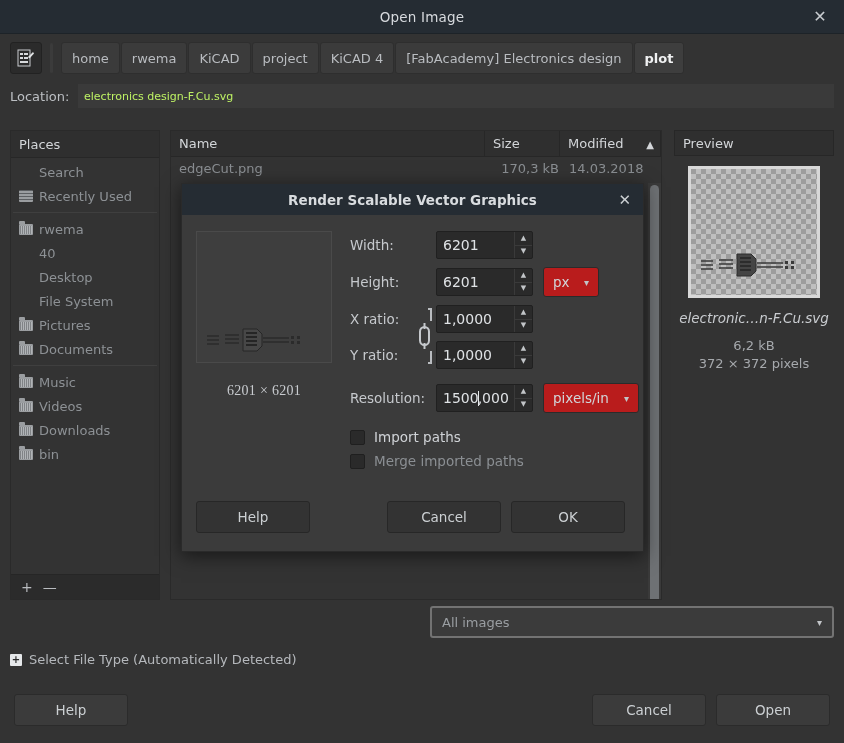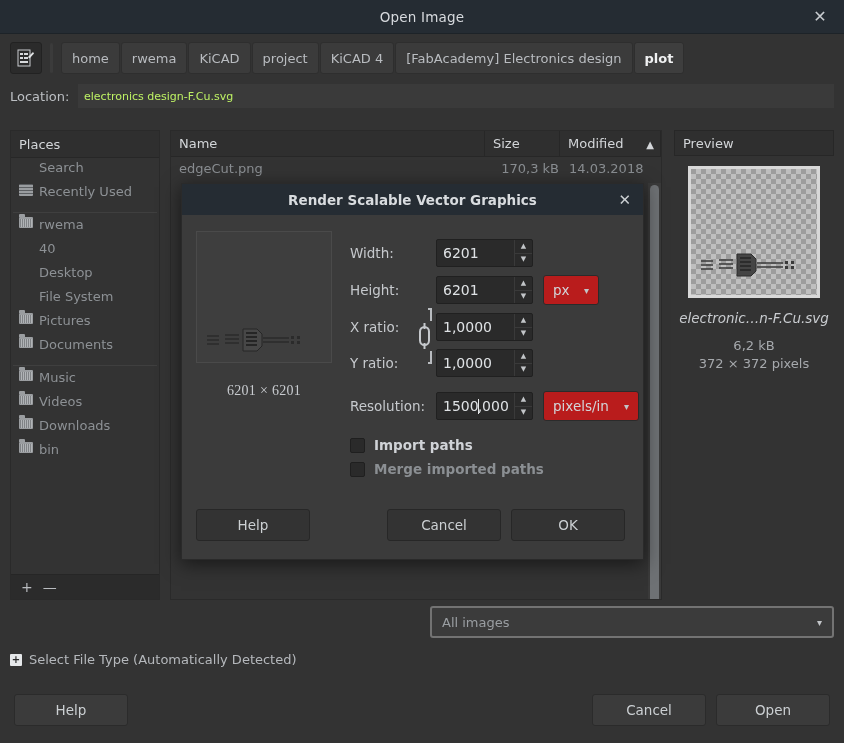--- a/index.html
+++ b/index.html
@@ -152,21 +152,21 @@
     cursor: pointer;
   }
   .places-list {
     flex: 1;
     overflow: hidden;
     padding-top: 2px;
   }
   .place-item {
     height: 24px;
     display: flex;
-    align-items: flex-start;
+    align-items: center;
     gap: 6px;
     padding-left: 8px;
     color: #8d9195;
     font-size: 13px;
     cursor: pointer;
   }
   .place-item.indent { padding-left: 28px; }
   .place-sep {
     height: 1px;
     background: #3f3f3f;
@@ -478,21 +478,21 @@
     width: 100px; height: 26px;
   }
   .dims-label {
     text-align: center;
     margin-top: 20px;
     color: #c8cbcf;
     font-size: 14px;
     letter-spacing: .3px;
     font-family: Liberation Serif, serif;
   }
-  .fields { flex: 1; margin-top: 8px; }
+  .fields { flex: 1; }
   .field-row {
     display: flex;
     align-items: center;
     margin-bottom: 8px;
     position: relative;
   }
   .field-label {
     width: 86px;
     color: #c6c9cd;
     font-size: 13.5px;
@@ -571,21 +571,21 @@
     position: absolute;
     left: 232px;
     top: 88px;
     width: 20px;
     height: 66px;
     display: flex;
     align-items: center;
     justify-content: center;
   }
 
-  .checks { margin-top: 12px; padding-left: 0; font-weight: bold; }
+  .checks { margin-top: 12px; padding-left: 0; }
   .check-row {
     display: flex;
     align-items: center;
     gap: 9px;
     height: 24px;
     cursor: pointer;
   }
   .check-box {
     width: 13px; height: 13px;
     background: #2a2a2a;

